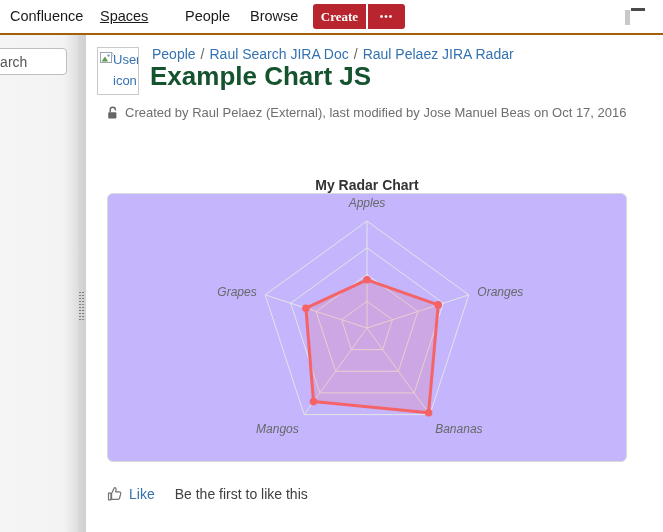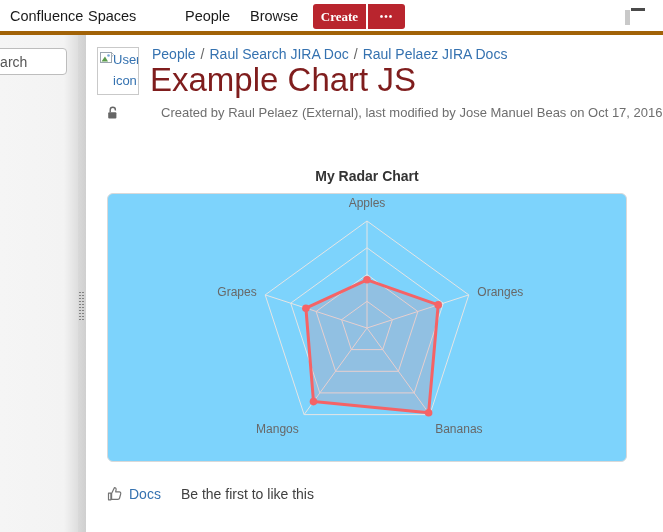--- a/index.html
+++ b/index.html
@@ -2,24 +2,24 @@
 <html><head>
 <meta charset="utf-8">
 <style>
   * { box-sizing: border-box; margin: 0; padding: 0; }
   html,body { width: 663px; height: 532px; overflow: hidden; background: #fff;
     font-family: "Liberation Sans", sans-serif; }
   .abs { position: absolute; }
 
   
   #header { position: absolute; left:0; top:0; width:663px; height:35px;
-    background:#fff; border-bottom:4px solid #a16207; z-index:5; }
+    background:#fff; border-bottom:2px solid #a16207; z-index:5; }
   .nav-item { position:absolute; top:8px; font-size:14.5px; color:#1a1a1a; cursor:pointer; }
   #brand { left:10px; }
-  #nav-spaces { left:88px; }
+  #nav-spaces { left:100px;text-decoration:underline; }
   #nav-people { left:185px; }
   #nav-browse { left:250px; }
   .red-btn { position:absolute; top:4px; height:25px; background:#b9252e; color:#fff;
     border:none; font-family:Liberation Serif, serif; font-weight:bold;
     font-size:13px; cursor:pointer; }
   #create-btn { left:313px; width:53px; border-radius:3px 0 0 3px; }
   #more-btn { left:368px; width:37px; border-radius:0 3px 3px 0; font-size:10px; letter-spacing:1px; }
   #clipped-icon-v { left:625px; top:10px; width:5px; height:15px; background:#c9c9c9; }
   #clipped-icon-h { left:631px; top:8px; width:14px; height:3px; background:#4a4a4a; }
 
@@ -43,30 +43,30 @@
   #avatar-box { position:absolute; left:11px; top:12px; width:42px; height:48px;
     border:1px solid #c9c9c9; overflow:hidden; background:#fff; cursor:pointer; }
   #avatar-alt { position:absolute; left:15px; top:1px; font-size:13px; color:#3572b0; width:30px;
     line-height:21px; word-break:break-all; }
   #broken-glyph { position:absolute; left:2px; top:4px; }
 
   #breadcrumb { position:absolute; left:66px; top:11px; font-size:14px; color:#666; }
   #breadcrumb a { color:#3572b0; text-decoration:none; cursor:pointer; }
   .crumb-sep { margin:0 5px; color:#666; }
 
-  #page-title { position:absolute; left:64px; top:26px; font-size:33px; font-weight:400; color:#7f1d1d; }
+  #page-title { position:absolute; left:64px; top:26px; font-size:26px; font-weight:700; color:#14532d; }
 
   #byline { position:absolute; left:21px; top:70px; font-size:13px; color:#6e6e6e;
-    display:flex; align-items:center;gap:36px; }
+    display:flex; align-items:center; }
   #byline svg { margin-right:6px; }
 
-  #chart-title { position:absolute; left:21px; top:133px; width:520px; text-align:center;
+  #chart-title { position:absolute; left:21px; top:142px; width:520px; text-align:center;
     font-size:14px; font-weight:bold; color:#333; }
   #chart-panel { position:absolute; left:21px; top:158px; width:520px; height:269px;
-    border:1px solid #d9d9d9; border-radius:6px; background:#7dd3fc; }
+    border:1px solid #d9d9d9; border-radius:6px; background:#c4b5fd;font-style:italic; }
   #radar-svg { width:518px; height:267px; display:block; }
   #radar-svg text { font-family:"Liberation Sans",sans-serif; }
 
   #like-row { position:absolute; left:21px; top:451px; display:flex; align-items:center; font-size:14px; }
   #like-button { display:flex; align-items:center; cursor:pointer; }
   #like-label { color:#3572b0; margin-left:6px; }
   #like-msg { color:#404040; margin-left:20px; }
 </style>
 </head>
 <body>
@@ -95,21 +95,21 @@
     <svg id="broken-glyph" width="14" height="12" viewBox="0 0 14 12">
       <rect x="0.5" y="0.5" width="11" height="10" fill="#ffffff" stroke="#9aa4ad"></rect>
       <path d="M1.5 9.5 L5 4.5 L8 9.5 Z" fill="#5b9b4c"></path>
       <circle cx="8.5" cy="3.5" r="1.3" fill="#7aa7d6"></circle>
       <path d="M11.5 0.5 L13.5 2.5 L11.5 5 Z" fill="#ffffff" stroke="#9aa4ad" stroke-width="0.8"></path>
     </svg>
     <span id="avatar-alt">User icon:</span>
   </div>
 
   <div id="breadcrumb">
-    <a>People</a><span class="crumb-sep">/</span><a>Raul Search JIRA Doc</a><span class="crumb-sep">/</span><a>Raul Pelaez JIRA Docs</a>
+    <a>People</a><span class="crumb-sep">/</span><a>Raul Search JIRA Doc</a><span class="crumb-sep">/</span><a>Raul Pelaez JIRA Radar</a>
   </div>
 
   <h1 id="page-title">Example Chart JS</h1>
 
   <div id="byline">
     <svg width="12" height="14" viewBox="0 0 12 14">
       <path d="M3.2 6.2 V3.9 a2.6 2.6 0 0 1 5.2 0 V4.6" fill="none" stroke="#666" stroke-width="1.4"></path>
       <rect x="1.2" y="6.2" width="8.2" height="6.2" rx="1" fill="#666"></rect>
     </svg>
     <span>Created by Raul Pelaez (External), last modified by Jose Manuel Beas on Oct 17, 2016</span>
@@ -142,18 +142,18 @@
       </svg>
   </div>
 
   <div id="like-row">
     <span id="like-button">
       <svg width="16" height="16" viewBox="0 0 16 16">
         <path d="M1.5 7.2 h2.4 v6.6 H1.5 Z
                  M4.6 13.3 V7.4 L7.5 1.6 c1 0 1.7.8 1.6 1.8 l-.4 2.5 h3.6
                  c1 0 1.7.9 1.4 1.9 l-1.1 4.2 c-.2.8-.9 1.3-1.7 1.3 Z" fill="none" stroke="#737373" stroke-width="1.2" stroke-linejoin="round"></path>
       </svg>
-      <span id="like-label">Docs</span>
+      <span id="like-label">Like</span>
     </span>
     <span id="like-msg">Be the first to like this</span>
   </div>
 
 </div>
 
 </body></html>

